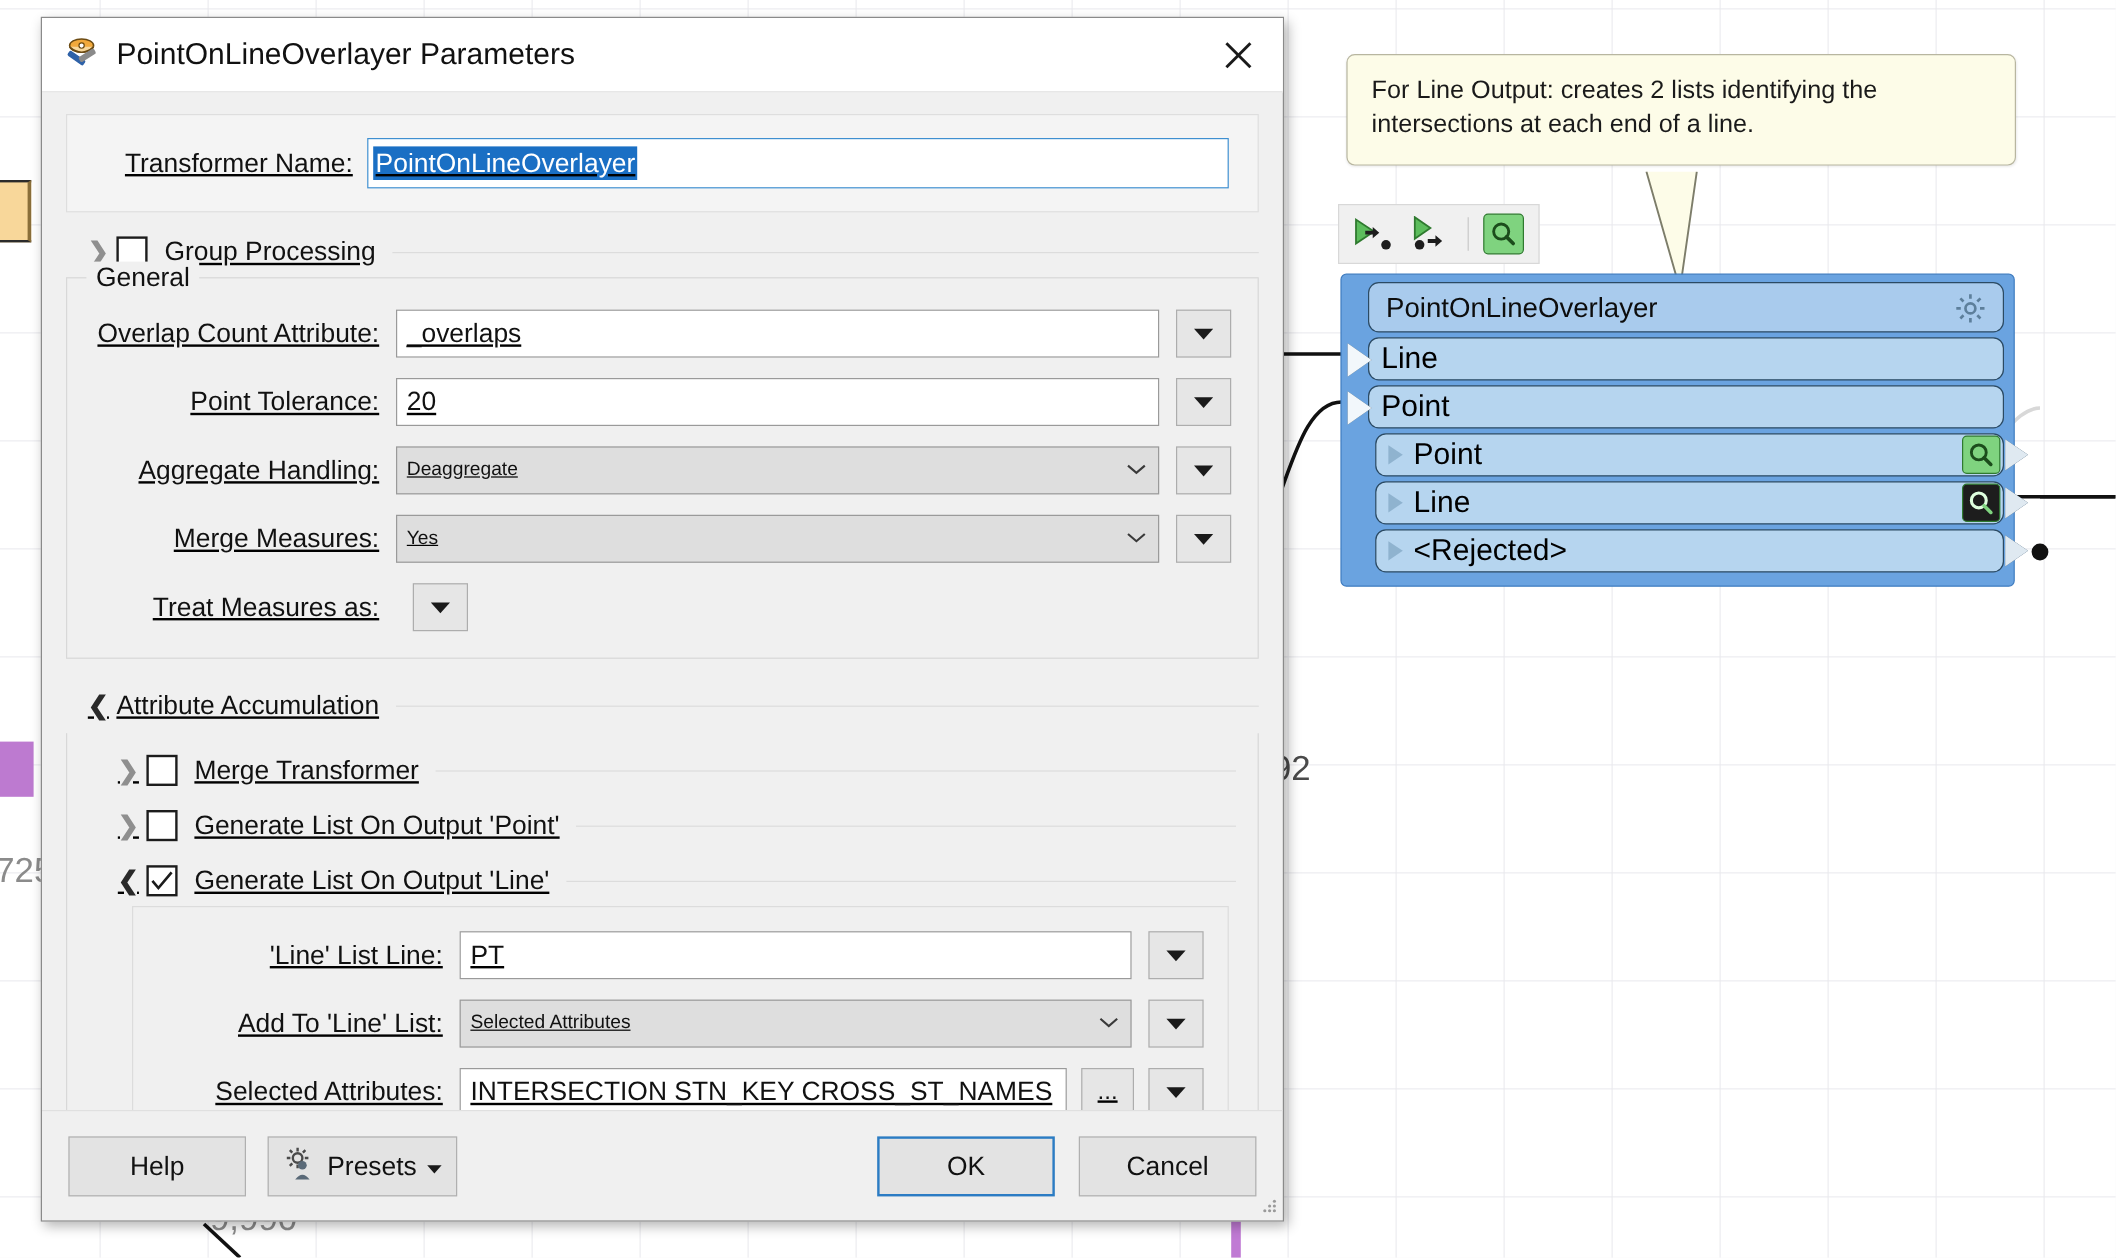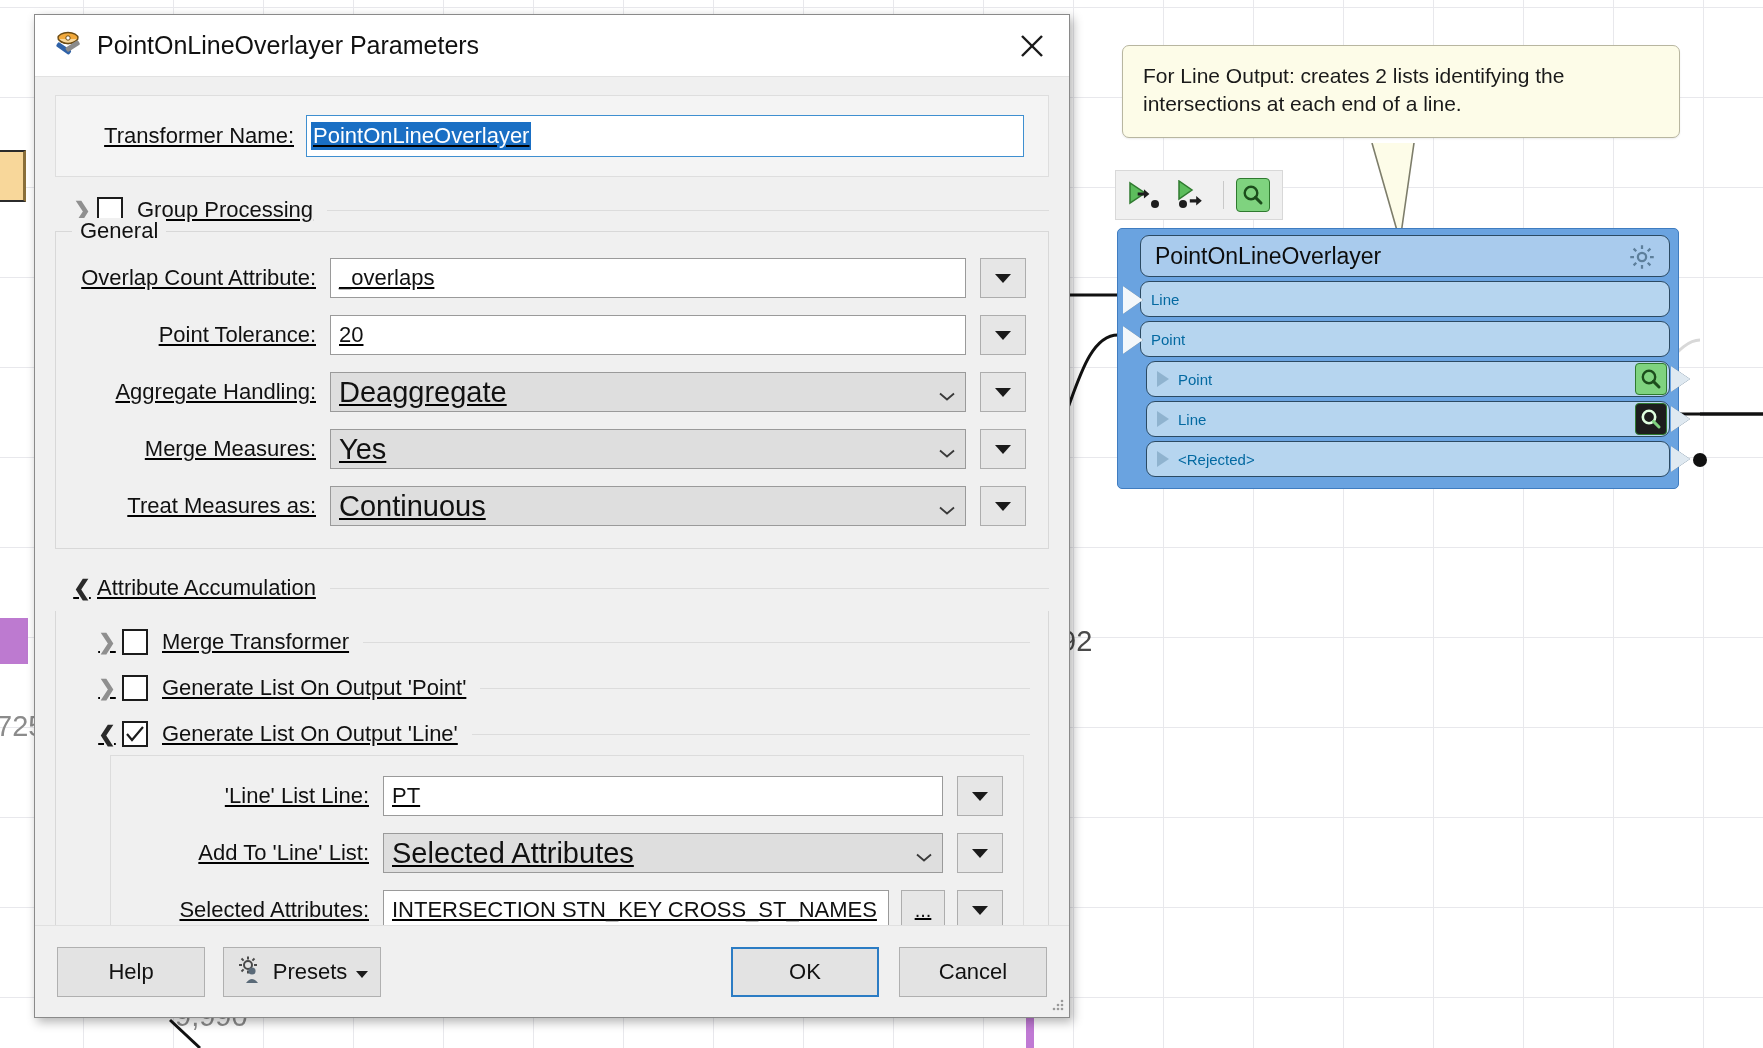--- a/index.html
+++ b/index.html
@@ -101,21 +101,21 @@
     position: relative;
     height: 36px;
     margin: 0 2px 4px 16px;
     background: #b6d5ef;
     border: 1px solid #2b4a63;
     border-radius: 9px;
     display: flex; align-items: center;
     padding-left: 10px;
   }
   .port-row.output { margin-left: 22px; }
-  .port-label { font-size: 15px; color: #0369a1; white-space: nowrap; }
+  .port-label { font-size: 25px; color: #000000; white-space: nowrap; }
   .in-arrow {
     position: absolute; left: -18px; top: 4px;
     width: 0; height: 0;
     border-top: 14px solid transparent;
     border-bottom: 14px solid transparent;
     border-left: 20px solid #f2f7fb;
     filter: drop-shadow(0 0 0.6px #2b4a63);
   }
   .sm-arrow {
     width: 0; height: 0; margin-right: 9px;
@@ -248,21 +248,21 @@
     border: 1px solid #9a9a9a;
     background: #fff;
     font-size: 22px; color: #111;
     display: flex; align-items: center;
     padding: 0 8px;
   }
   .f-select {
     flex: 1; height: 40px;
     border: 1px solid #9a9a9a;
     background: #dedede;
-    font-size: 29px; color: #111;
+    font-size: 16px; color: #111;
     display: flex; align-items: center;
     padding: 0 8px;
     position: relative;
   }
   .f-select .chev {
     position: absolute; right: 10px; top: 50%;
     transform: translateY(-50%);
   }
   .drop-btn {
     width: 46px; height: 40px; margin-left: 14px;
@@ -537,28 +537,20 @@
         </span>
         <span class="drop-btn">
           <svg width="18" height="12" viewBox="0 0 18 12">
               <polygon points="1,2 17,2 9,11" fill="#1a1a1a"></polygon>
             </svg>
         </span>
       </div>
 
       <div class="f-row">
         <span class="f-label">Treat Measures as:</span>
-        <span class="f-select">
-          <span>Continuous</span>
-          <span class="chev">
-            <svg width="16" height="10" viewBox="0 0 16 10">
-                <polyline points="1,2 8,8 15,2" fill="none" stroke="#3a3a3a" stroke-width="1.8"></polyline>
-              </svg>
-          </span>
-        </span>
         <span class="drop-btn">
           <svg width="18" height="12" viewBox="0 0 18 12">
               <polygon points="1,2 17,2 9,11" fill="#1a1a1a"></polygon>
             </svg>
         </span>
       </div>
     </div>
 
     <div id="attr-section">
       <div id="attr-head">

